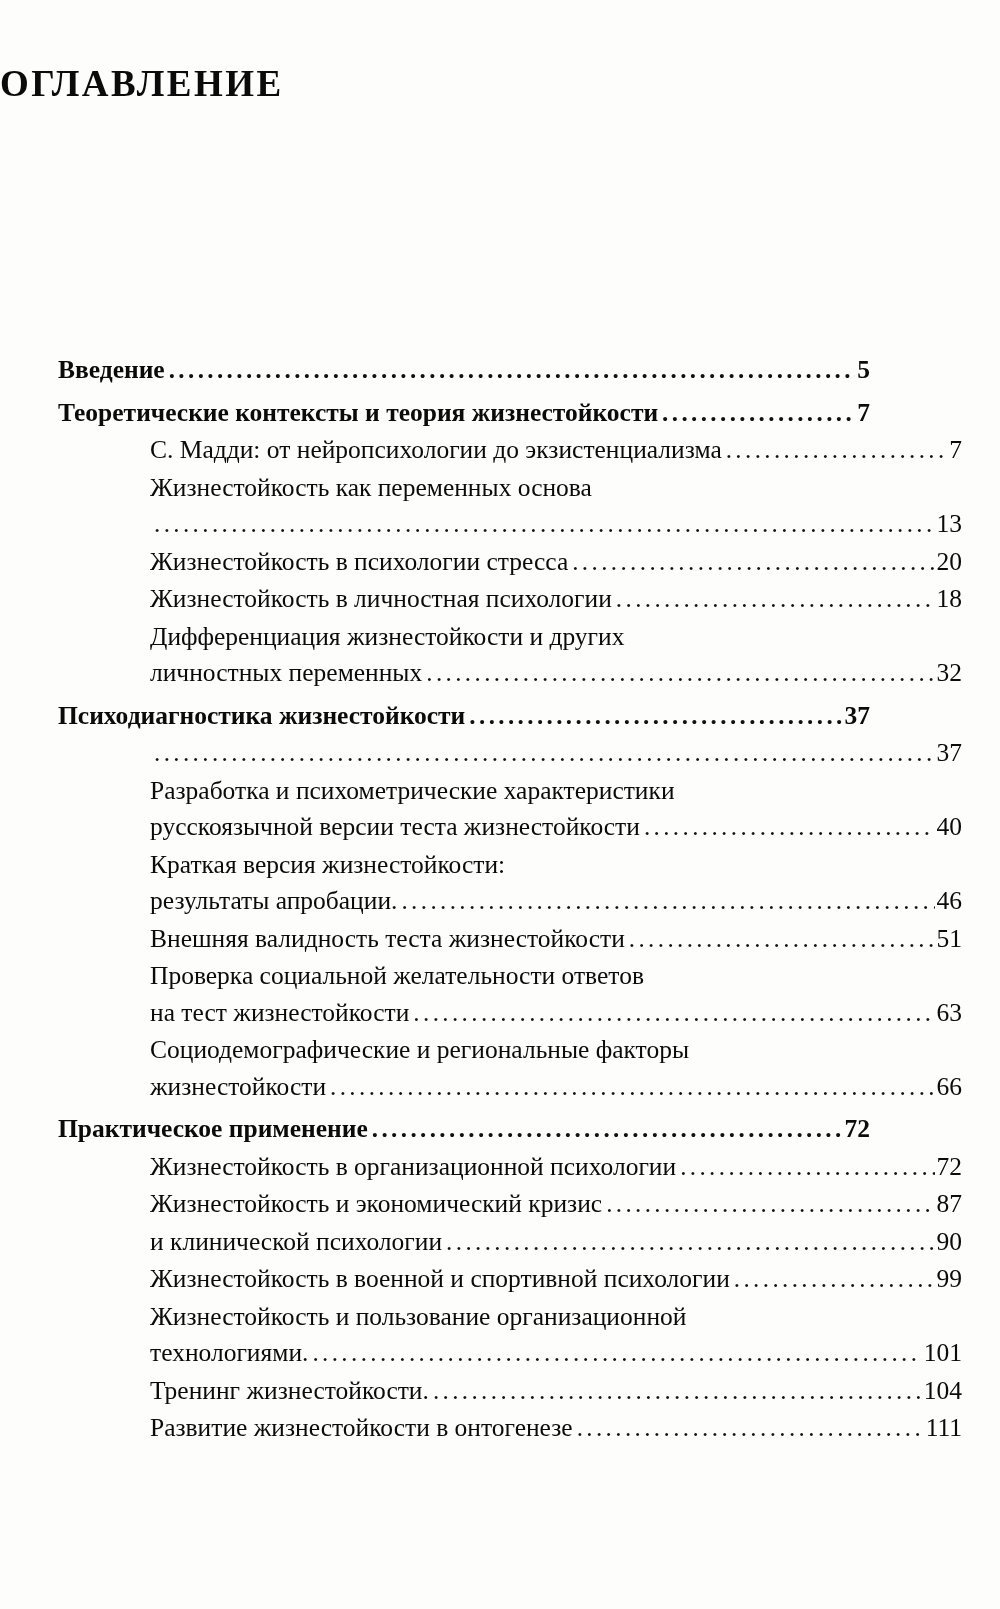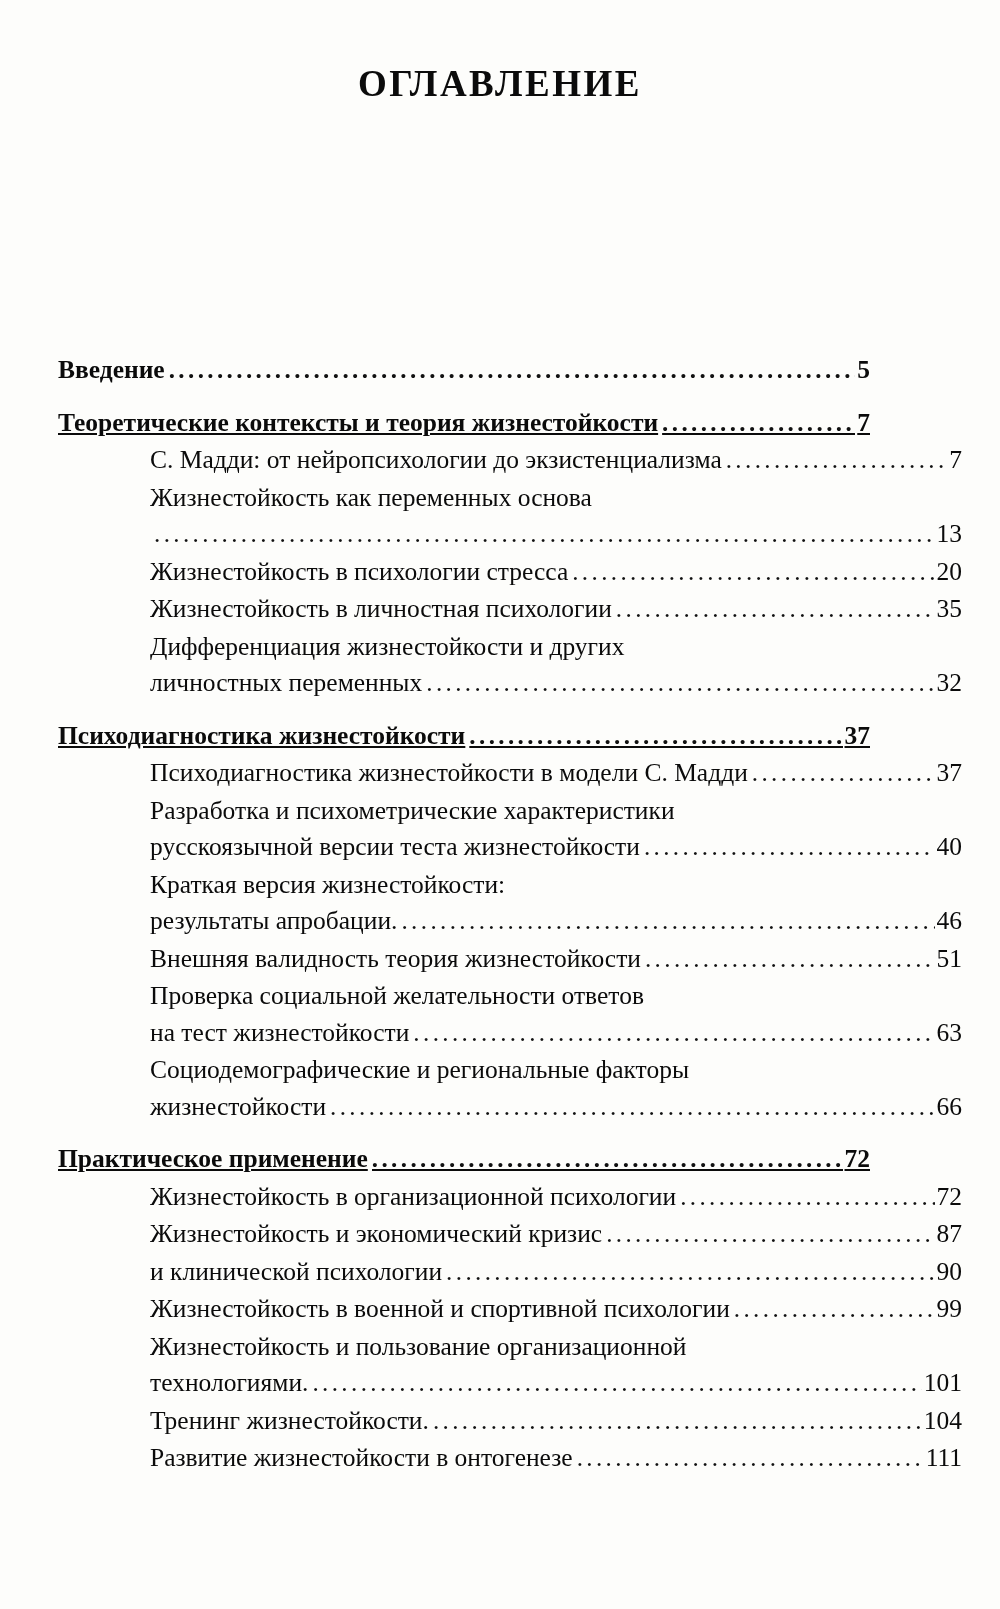--- a/index.html
+++ b/index.html
@@ -18,21 +18,21 @@
   .page {
     position: absolute;
     inset: 0;
     background: #fdfdfb;
   }
   .title {
     position: absolute;
     top: 62px;
     left: 0;
     width: 100%;
-    text-align: center;
+    text-align: left;
     font-size: 37px;
     font-weight: bold;
     letter-spacing: 2.5px;
     font-family: "Liberation Serif", "DejaVu Serif", serif;
   }
   .toc {
     position: absolute;
     top: 352px;
     left: 58px;
     width: 812px;
@@ -62,21 +62,21 @@
     font-size: 25px;
   }
   .line .pg {
     flex: 0 0 auto;
     text-align: right;
     white-space: pre;
     font-size: 25.5px;
   }
   .lvl-1 > .line { font-weight: bold; padding-left: 0; }
   .lvl-2 > .line { padding-left: 92px; font-weight: normal; }
-  .gap-top { margin-top: 16px; text-decoration: underline; }
+  .gap-top { margin-top: 6px; }
 </style>
 </head>
 <body>
 
 <div class="page">
   <div class="title">ОГЛАВЛЕНИЕ</div>
   <div class="toc">
       <div class="entry lvl-1 bold">
         <div class="line">
           <span class="txt">Введение</span>
@@ -112,21 +112,21 @@
         <div class="line">
           <span class="txt">Жизнестойкость в психологии стресса</span>
           <span class="leader"> ..........................................................................................</span>
           <span class="pg">20</span>
         </div>
       </div>
       <div class="entry lvl-2">
         <div class="line">
           <span class="txt">Жизнестойкость в личностная психологии</span>
           <span class="leader"> ..........................................................................................</span>
-          <span class="pg">35</span>
+          <span class="pg">18</span>
         </div>
       </div>
       <div class="entry lvl-2">
         <div class="line noleader">
           <span class="txt">Дифференциация жизнестойкости и других</span>
           <span class="pg"></span>
         </div>
         <div class="line cont">
           <span class="txt">личностных переменных</span>
           <span class="leader"> ..........................................................................................</span>
@@ -135,21 +135,20 @@
       </div>
       <div class="entry lvl-1 bold gap-top">
         <div class="line">
           <span class="txt">Психодиагностика жизнестойкости</span>
           <span class="leader"> ..........................................................................................</span>
           <span class="pg">37</span>
         </div>
       </div>
       <div class="entry lvl-2">
         <div class="line">
-          <span class="txt">Психодиагностика жизнестойкости в модели С. Мадди</span>
           <span class="leader"> ..........................................................................................</span>
           <span class="pg">37</span>
         </div>
       </div>
       <div class="entry lvl-2">
         <div class="line noleader">
           <span class="txt">Разработка и психометрические характеристики</span>
           <span class="pg"></span>
         </div>
         <div class="line cont">
@@ -164,21 +163,21 @@
           <span class="pg"></span>
         </div>
         <div class="line cont">
           <span class="txt">результаты апробации.</span>
           <span class="leader"> ..........................................................................................</span>
           <span class="pg">46</span>
         </div>
       </div>
       <div class="entry lvl-2">
         <div class="line">
-          <span class="txt">Внешняя валидность теория жизнестойкости</span>
+          <span class="txt">Внешняя валидность теста жизнестойкости</span>
           <span class="leader"> ..........................................................................................</span>
           <span class="pg">51</span>
         </div>
       </div>
       <div class="entry lvl-2">
         <div class="line noleader">
           <span class="txt">Проверка социальной желательности ответов</span>
           <span class="pg"></span>
         </div>
         <div class="line cont">

